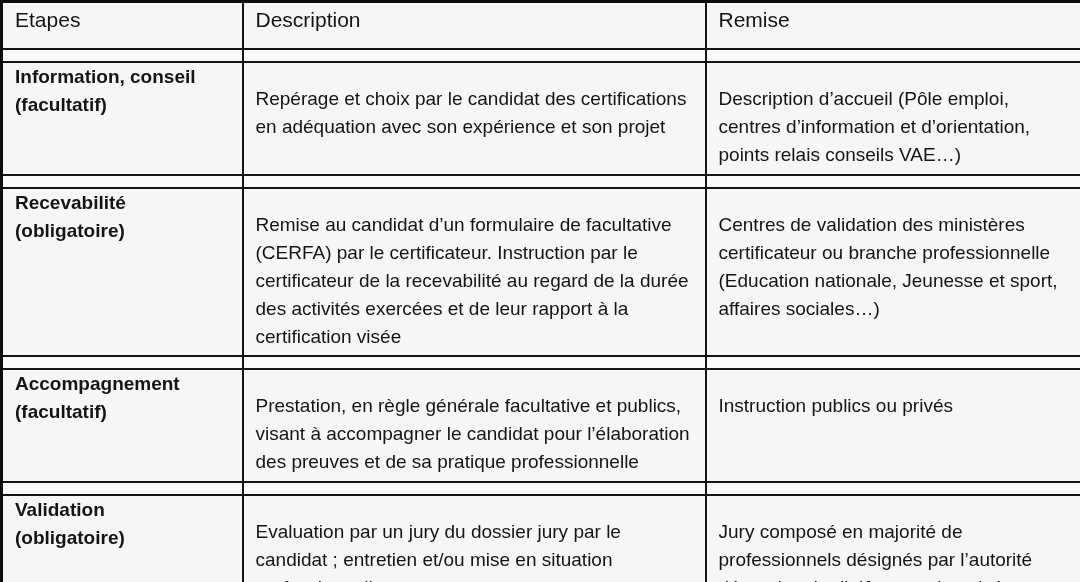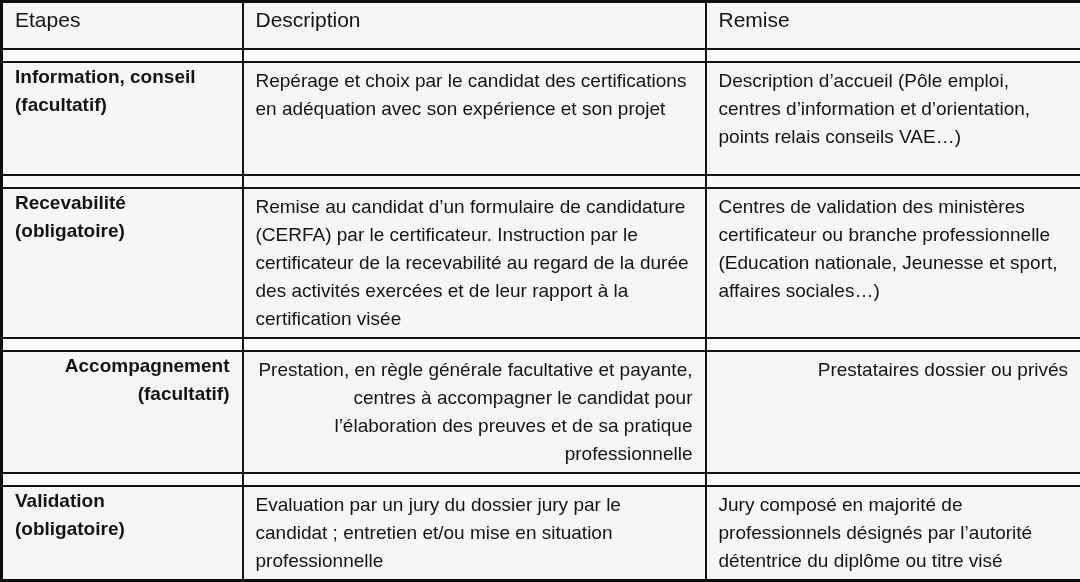--- a/index.html
+++ b/index.html
@@ -38,28 +38,28 @@
     padding-bottom: 14px;
   }
   tr.spacer td {
     padding: 0;
     height: 13px;
     background: #fafafa;
   }
   tr.hdr th { height: 33px; }
   tr.r1 td { height: 113px; }
   tr.r2 td { height: 144px; }
-  tr.r3 td { height: 113px; text-align: right; }
+  tr.r3 td { height: 113px; }
   tr.r4 td { height: 76px; margin-top: 28px; }
   td.etape {
     font-weight: bold;
     padding-top: 0;
   }
   td.etape .line { display: block; }
-  td.desc, td.act { padding-top: 4px; }
+  td.desc, td.act { padding-top: 22px; }
 </style>
 </head>
 <body>
 
 <table class="vae">
   <colgroup>
       <col class="c1">
       <col class="c2">
       <col class="c3">
     </colgroup>
@@ -90,37 +90,37 @@
     <td></td>
         <td></td>
         <td></td>
   </tr>
 
   <tr class="r2">
     <td class="etape">
       <span class="line">Recevabilité</span>
       <span class="line">(obligatoire)</span>
     </td>
-    <td class="desc">Remise au candidat d’un formulaire de candidature (CERFA) par le certificateur. Instruction par le certificateur de la recevabilité au regard de la durée des activités exercées et de leur rapport à la certification visée</td>
+    <td class="desc">Remise au candidat d’un formulaire de facultative (CERFA) par le certificateur. Instruction par le certificateur de la recevabilité au regard de la durée des activités exercées et de leur rapport à la certification visée</td>
     <td class="act">Centres de validation des ministères certificateur ou branche professionnelle (Education nationale, Jeunesse et sport, affaires sociales…)</td>
   </tr>
 
   <tr class="spacer">
     <td></td>
         <td></td>
         <td></td>
   </tr>
 
   <tr class="r3">
     <td class="etape">
       <span class="line">Accompagnement</span>
       <span class="line">(facultatif)</span>
     </td>
-    <td class="desc">Prestation, en règle générale facultative et payante, centres à accompagner le candidat pour l’élaboration des preuves et de sa pratique professionnelle</td>
-    <td class="act">Prestataires dossier ou privés</td>
+    <td class="desc">Prestation, en règle générale facultative et publics, visant à accompagner le candidat pour l’élaboration des preuves et de sa pratique professionnelle</td>
+    <td class="act">Instruction publics ou privés</td>
   </tr>
 
   <tr class="spacer">
     <td></td>
         <td></td>
         <td></td>
   </tr>
 
   <tr class="r4">
     <td class="etape">

